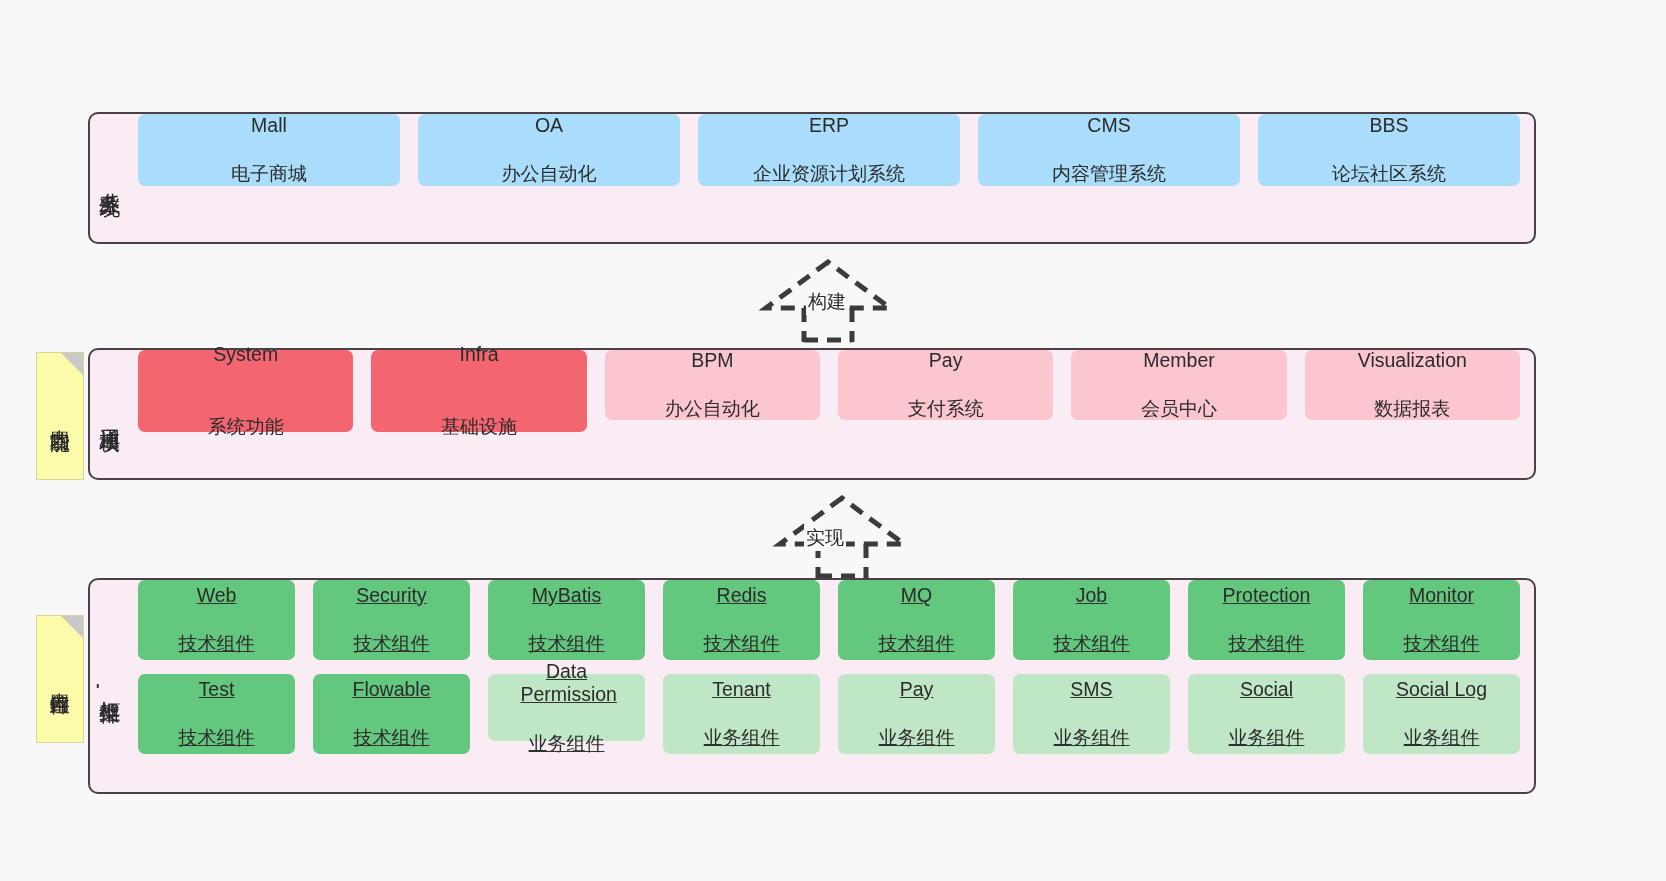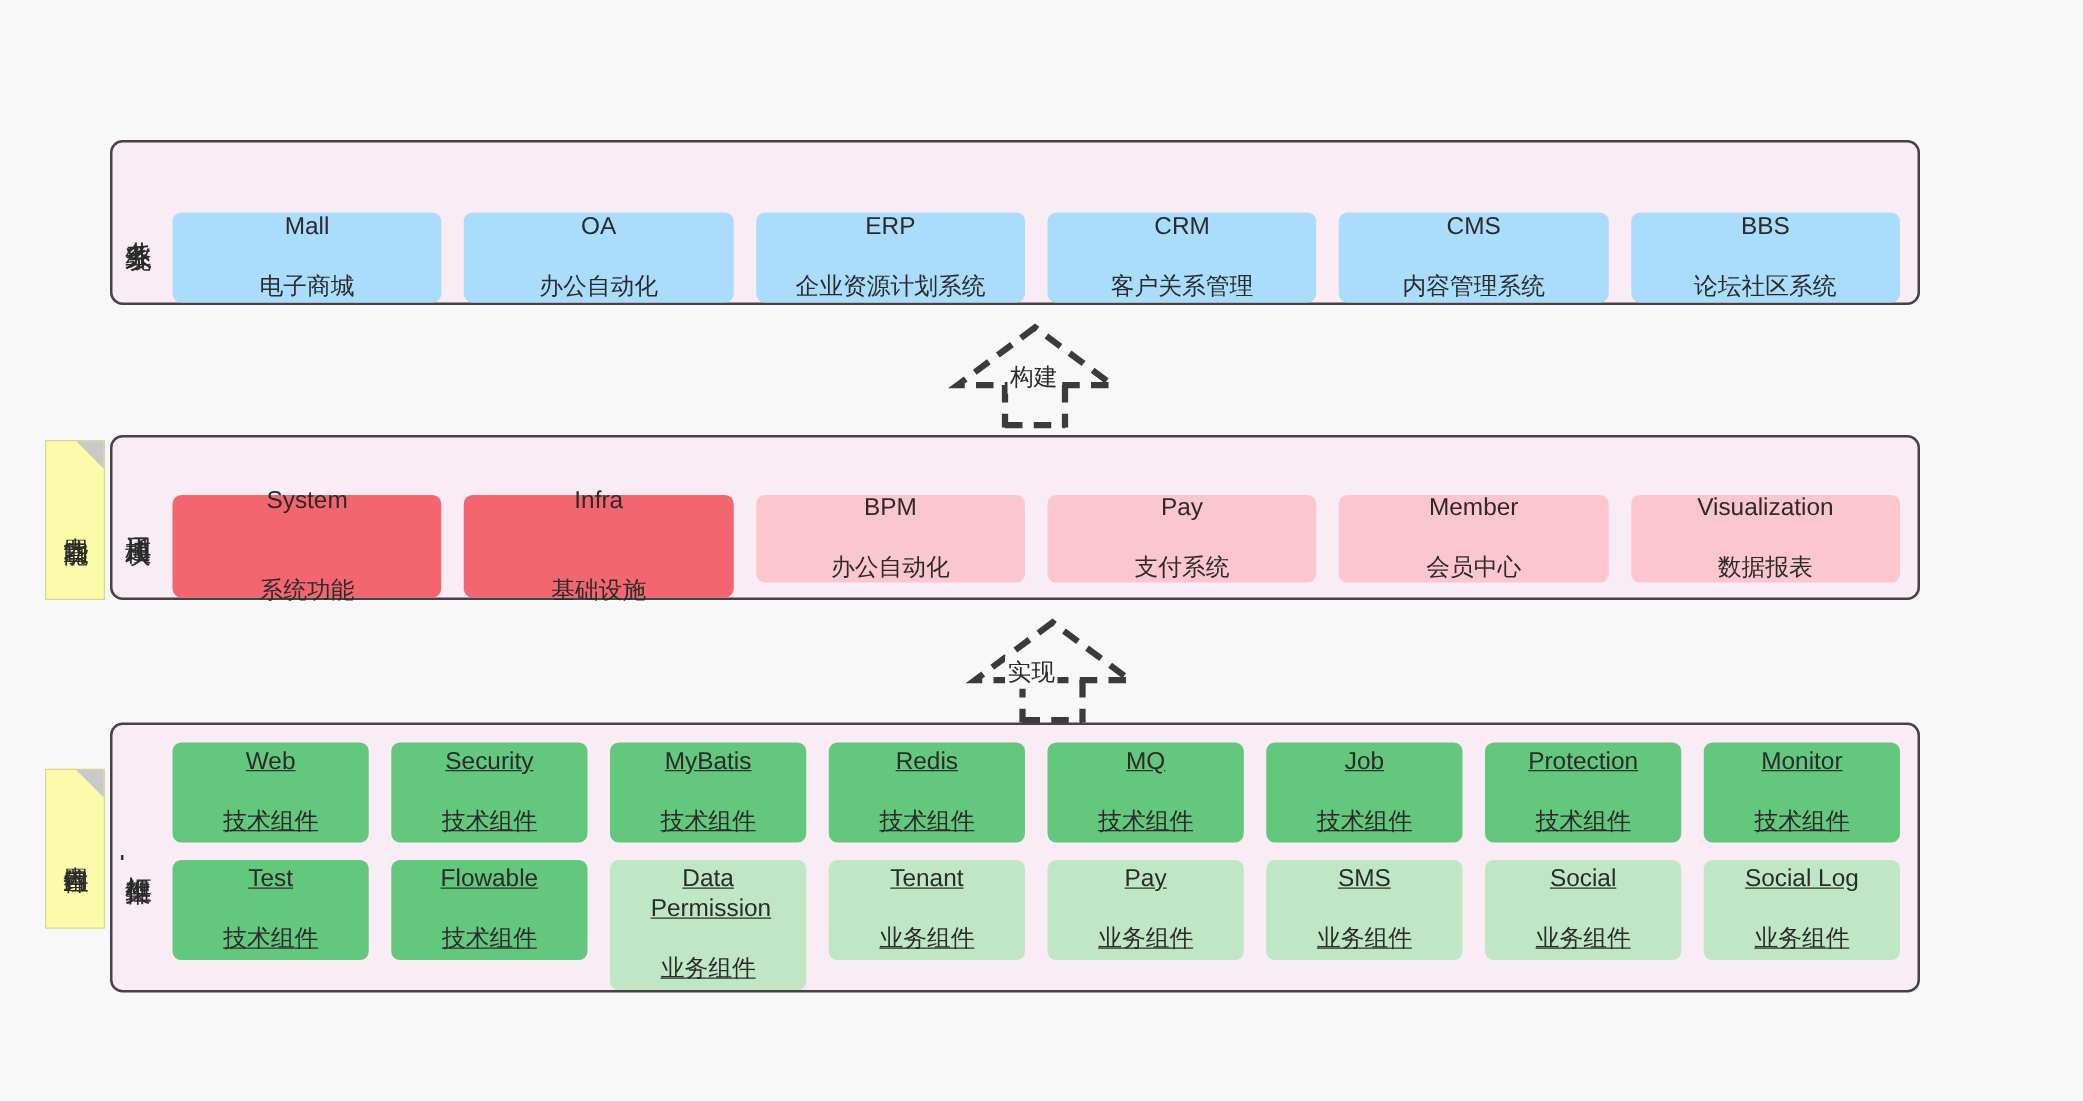--- a/index.html
+++ b/index.html
@@ -46,21 +46,21 @@
     text-orientation: upright;
     letter-spacing: 1px;
     white-space: nowrap;
     user-select: none;
   }
 
   .layer-body {
     flex: 1 1 auto;
     display: flex;
     flex-direction: column;
-    justify-content: flex-end;
+    justify-content: flex-start;
     gap: 14px;
     padding: 0 14px 0 8px;
   }
 
   .row {
     display: flex;
     gap: 18px;
     align-items: stretch;
   }
 
@@ -152,24 +152,20 @@
           <span class="t1">Mall</span>
           <span class="t2">电子商城</span>
         </div>
         <div class="cell c-blue" style="height:72px">
           <span class="t1">OA</span>
           <span class="t2">办公自动化</span>
         </div>
         <div class="cell c-blue" style="height:72px">
           <span class="t1">ERP</span>
           <span class="t2">企业资源计划系统</span>
-        </div>
-        <div class="cell c-blue" style="height:72px">
-          <span class="t1">CRM</span>
-          <span class="t2">客户关系管理</span>
         </div>
         <div class="cell c-blue" style="height:72px">
           <span class="t1">CMS</span>
           <span class="t2">内容管理系统</span>
         </div>
         <div class="cell c-blue" style="height:72px">
           <span class="t1">BBS</span>
           <span class="t2">论坛社区系统</span>
         </div>
       </div>
@@ -275,21 +271,21 @@
 
       <div class="row">
         <div class="cell c-green" style="height:80px">
           <span class="t1">Test</span>
           <span class="t2">技术组件</span>
         </div>
         <div class="cell c-green" style="height:80px">
           <span class="t1">Flowable</span>
           <span class="t2">技术组件</span>
         </div>
-        <div class="cell c-lightgreen" style="height:104px">
+        <div class="cell c-lightgreen" style="height:67px">
           <span class="t1 wrap" style="max-width:92px">Data Permission</span>
           <span class="t2">业务组件</span>
         </div>
         <div class="cell c-lightgreen" style="height:80px">
           <span class="t1">Tenant</span>
           <span class="t2">业务组件</span>
         </div>
         <div class="cell c-lightgreen" style="height:80px">
           <span class="t1">Pay</span>
           <span class="t2">业务组件</span>

